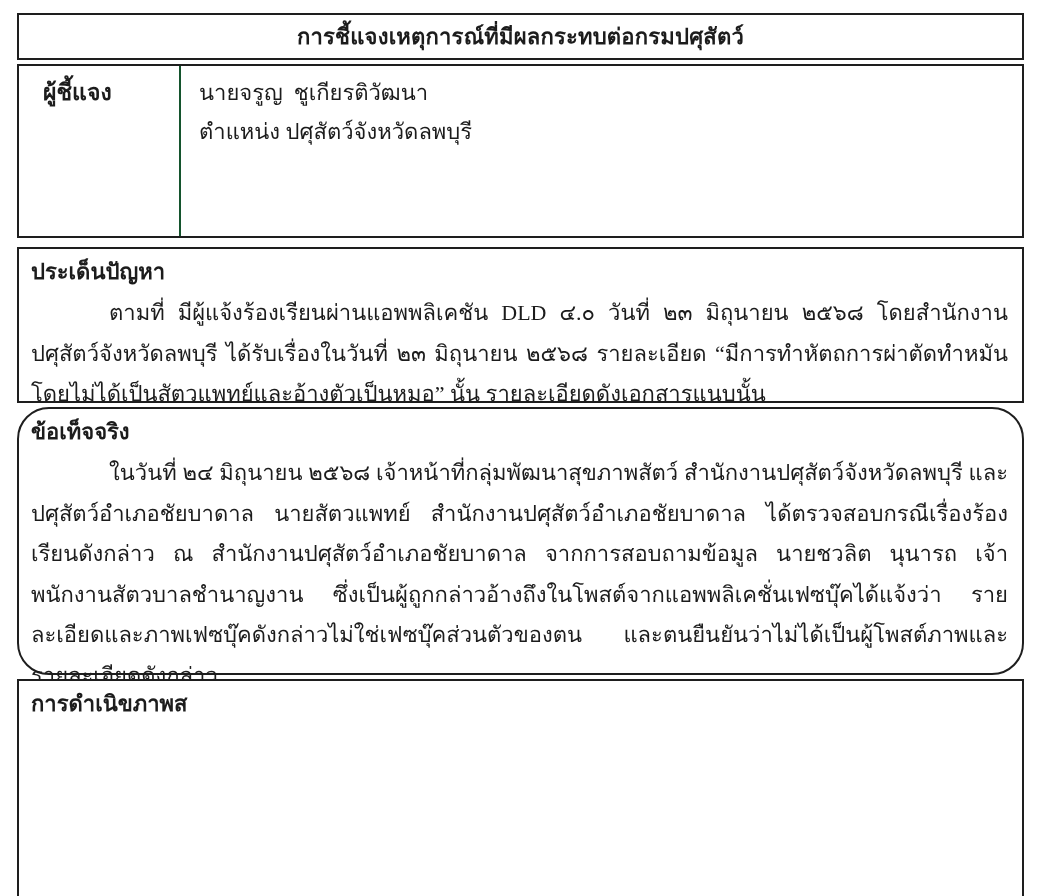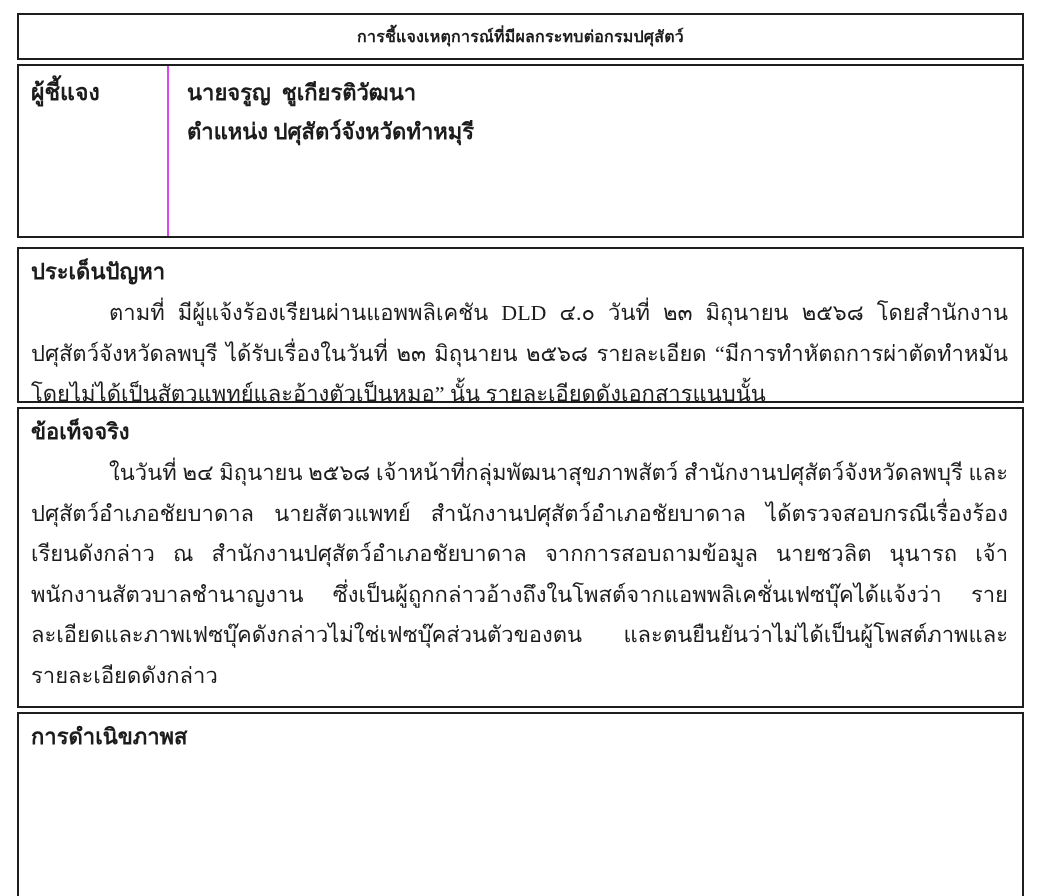--- a/index.html
+++ b/index.html
@@ -24,55 +24,55 @@
   }
   
   .title-box {
     height: 47px;
     display: flex;
     align-items: center;
     justify-content: center;
   }
   .title-box .title-text {
     font-weight: bold;
-    font-size: 16px;
+    font-size: 22px;
     letter-spacing: 0.2px;
   }
   
   .presenter-box {
     margin-top: 4px;
     height: 174px;
     display: flex;
     align-items: stretch;
   }
   .presenter-label-cell {
     width: 150px;
     flex: 0 0 150px;
-    border-right: 2px solid #d946ef;
+    border-right: 2px solid #14532d;
     padding: 8px 12px;
     font-weight: bold;
     font-size: 23px;
+    margin-left: 12px;
   }
   .presenter-detail-cell {
     flex: 1;
     padding: 7px 18px;
     font-size: 22px;
-    font-weight: bold;
   }
   .presenter-detail-cell .line {
     line-height: 39px;
     white-space: pre-wrap;
   }
   
   .section-box {
     padding: 6px 14px 4px 12px;
     font-size: 22px;
   }
   .section-1 { margin-top: 9px; height: 156px; }
-  .section-2 { margin-top: 4px; height: 301px; }
+  .section-2 { margin-top: 4px; height: 268px; border-radius: 32px; }
   .section-3 { margin-top: 4px; flex: 1; border-bottom: none; }
   .section-heading {
     font-weight: bold;
     font-size: 22px;
     line-height: 34px;
   }
   .section-body {
     margin-top: 4px;
     text-indent: 78px;
     line-height: 40.5px;
@@ -87,21 +87,21 @@
   <div class="box title-box">
     <div class="title-text">การชี้แจงเหตุการณ์ที่มีผลกระทบต่อกรมปศุสัตว์</div>
   </div>
 
   <div class="box presenter-box">
     <div class="presenter-label-cell">
       <span>ผู้ชี้แจง</span>
     </div>
     <div class="presenter-detail-cell">
       <div class="line">นายจรูญ  ชูเกียรติวัฒนา</div>
-      <div class="line">ตำแหน่ง ปศุสัตว์จังหวัดทำหมุรี</div>
+      <div class="line">ตำแหน่ง ปศุสัตว์จังหวัดลพบุรี</div>
     </div>
   </div>
 
   <div class="box section-box section-1">
     <div class="section-heading">ประเด็นปัญหา</div>
     <div class="section-body">ตามที่ มีผู้แจ้งร้องเรียนผ่านแอพพลิเคชัน DLD ๔.๐ วันที่ ๒๓ มิถุนายน ๒๕๖๘ โดยสำนักงานปศุสัตว์จังหวัดลพบุรี ได้รับเรื่องในวันที่ ๒๓ มิถุนายน ๒๕๖๘ รายละเอียด “มีการทำหัตถการผ่าตัดทำหมันโดยไม่ได้เป็นสัตวแพทย์และอ้างตัวเป็นหมอ” นั้น รายละเอียดดังเอกสารแนบนั้น</div>
   </div>
 
   <div class="box section-box section-2">
     <div class="section-heading">ข้อเท็จจริง</div>

